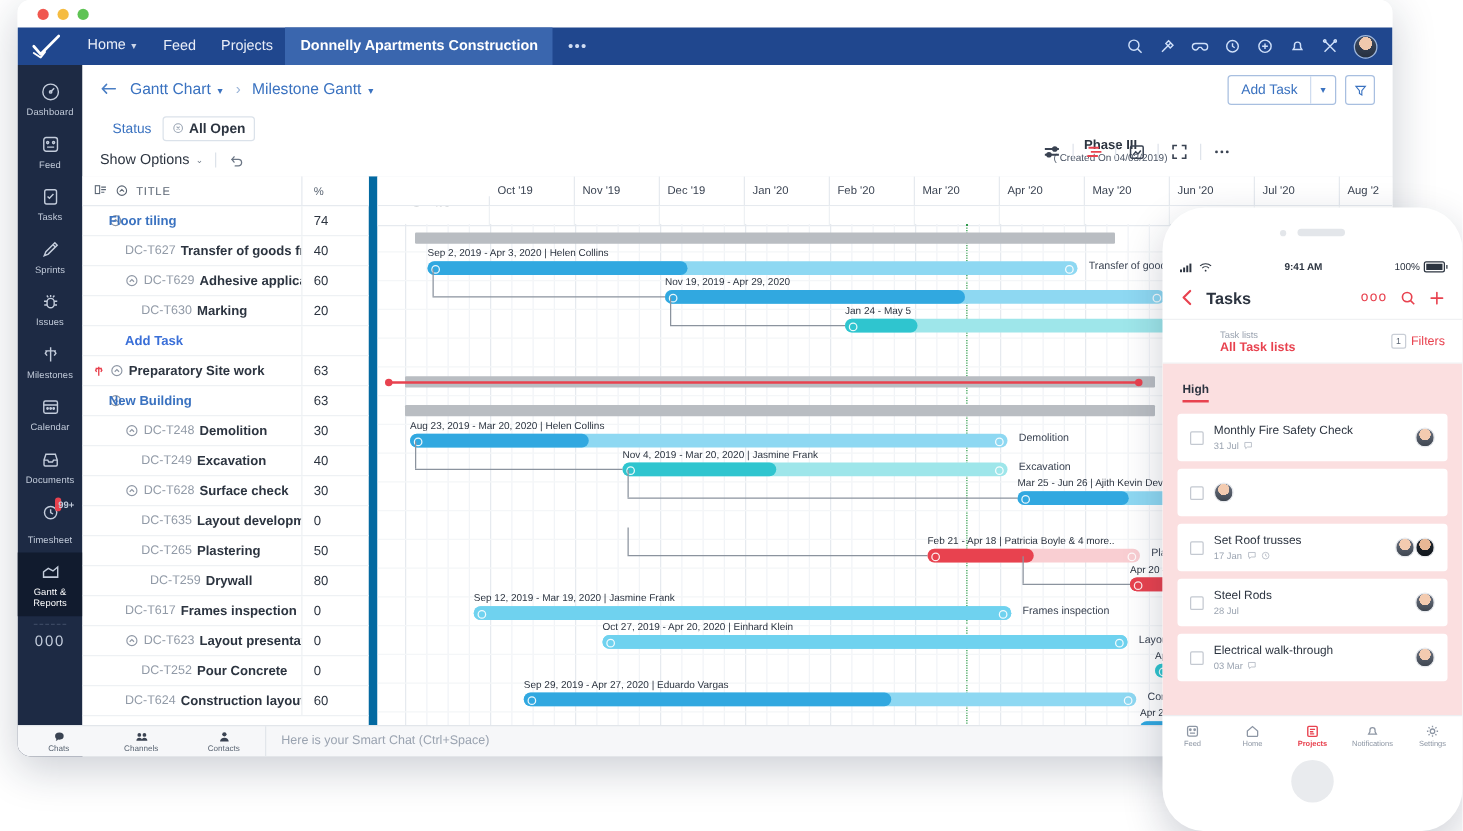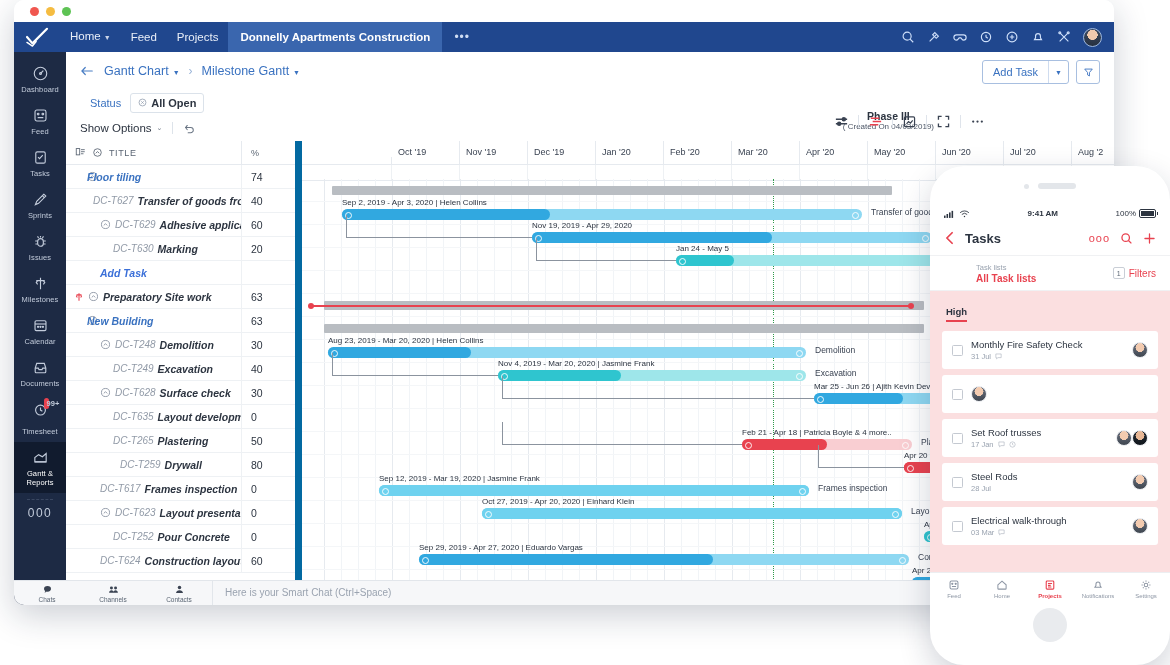--- a/index.html
+++ b/index.html
@@ -91,21 +91,21 @@
   .board{position:absolute;left:0;right:0;top:89px;bottom:0;display:flex;overflow:hidden;}
   .grid{width:229px;flex:0 0 229px;border-right:7px solid #0369a1;background:#fff;position:relative;}
   .ghead{height:23px;border-bottom:1px solid #e6eaef;display:flex;align-items:center;background:#fff;}
   .ghead .hcol1{flex:1;display:flex;align-items:center;gap:6px;padding-left:9px;}
   .ghead .hico{width:11px;height:11px;color:#5a6personally;}
   .ghead .hico{width:11px;height:11px;color:#5a6573;display:block;}
   .ghead .htitle{font-size:9px;letter-spacing:.6px;color:#5a6573;}
   .ghead .hcol2{width:44px;border-left:1px solid #e6eaef;height:23px;display:flex;align-items:center;padding-left:9px;
                 font-size:9px;color:#5a6573;}
   .grow{height:23px;border-bottom:1px solid #eef1f4;display:flex;align-items:center;font-size:10.5px;color:#2c3440;}
-  .grow .c1{flex:1;display:flex;align-items:center;gap:4px;overflow:hidden;white-space:nowrap;font-style:italic;}
+  .grow .c1{flex:1;display:flex;align-items:center;gap:4px;overflow:hidden;white-space:nowrap;}
   .grow .c2{width:44px;border-left:1px solid #eef1f4;height:23px;display:flex;align-items:center;padding-left:9px;
             font-size:10.5px;color:#2c3440;}
   .tw{width:11px;height:11px;color:#8d96a4;flex:0 0 11px;display:block;}
   .code{color:#919aa7;font-size:10px;}
   .tname{color:#2c3440;font-weight:bold;font-size:10.5px;}
   .tname.link{color:#3a72c0;font-weight:bold;}
   .addtask{color:#3a6fd8;font-size:10.5px;font-weight:bold;}
   .flagico{width:10px;height:10px;color:#e8424f;display:block;flex:0 0 10px;}
 
   
@@ -432,21 +432,21 @@
                 <div class="c1" style="padding-left:21px">
                   <svg class="tw" viewBox="0 0 12 12" fill="none" stroke="currentColor" stroke-width="1">
                     <circle cx="6" cy="6" r="4.4"></circle>
                     <path d="M4.1 7 6 5.1 7.9 7"></path>
                   </svg>
                   <span class="tname link">Floor tiling</span>
                 </div>
                 <div class="c2">74</div>
               </div>
               <div class="grow">
-                <div class="c1" style="padding-left:27px">
+                <div class="c1" style="padding-left:34px">
                   <span class="code">DC-T627</span>
                   <span class="tname">Transfer of goods from s...</span>
                 </div>
                 <div class="c2">40</div>
               </div>
               <div class="grow">
                 <div class="c1" style="padding-left:34px">
                   <svg class="tw" viewBox="0 0 12 12" fill="none" stroke="currentColor" stroke-width="1">
                     <circle cx="6" cy="6" r="4.4"></circle>
                     <path d="M4.1 7 6 5.1 7.9 7"></path>

